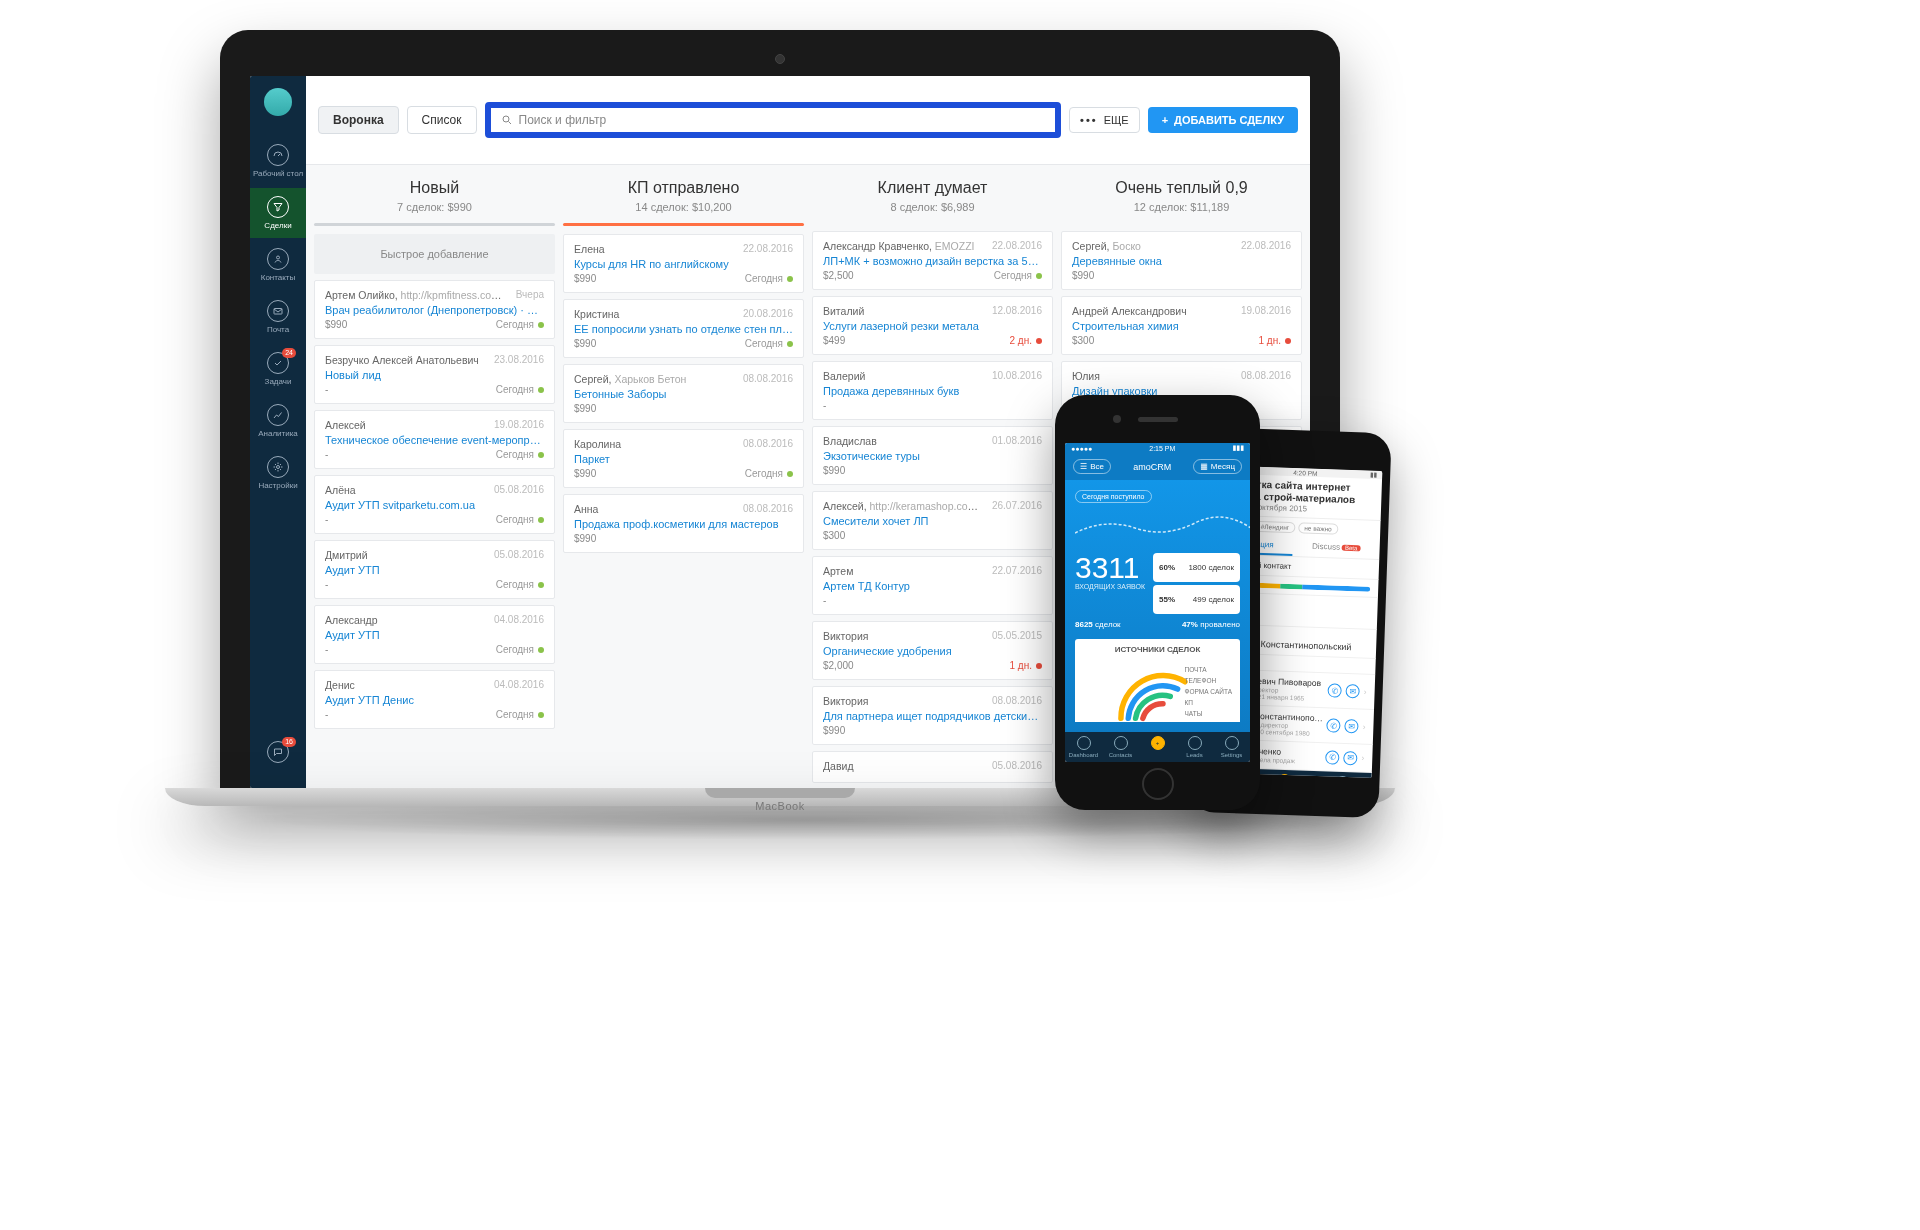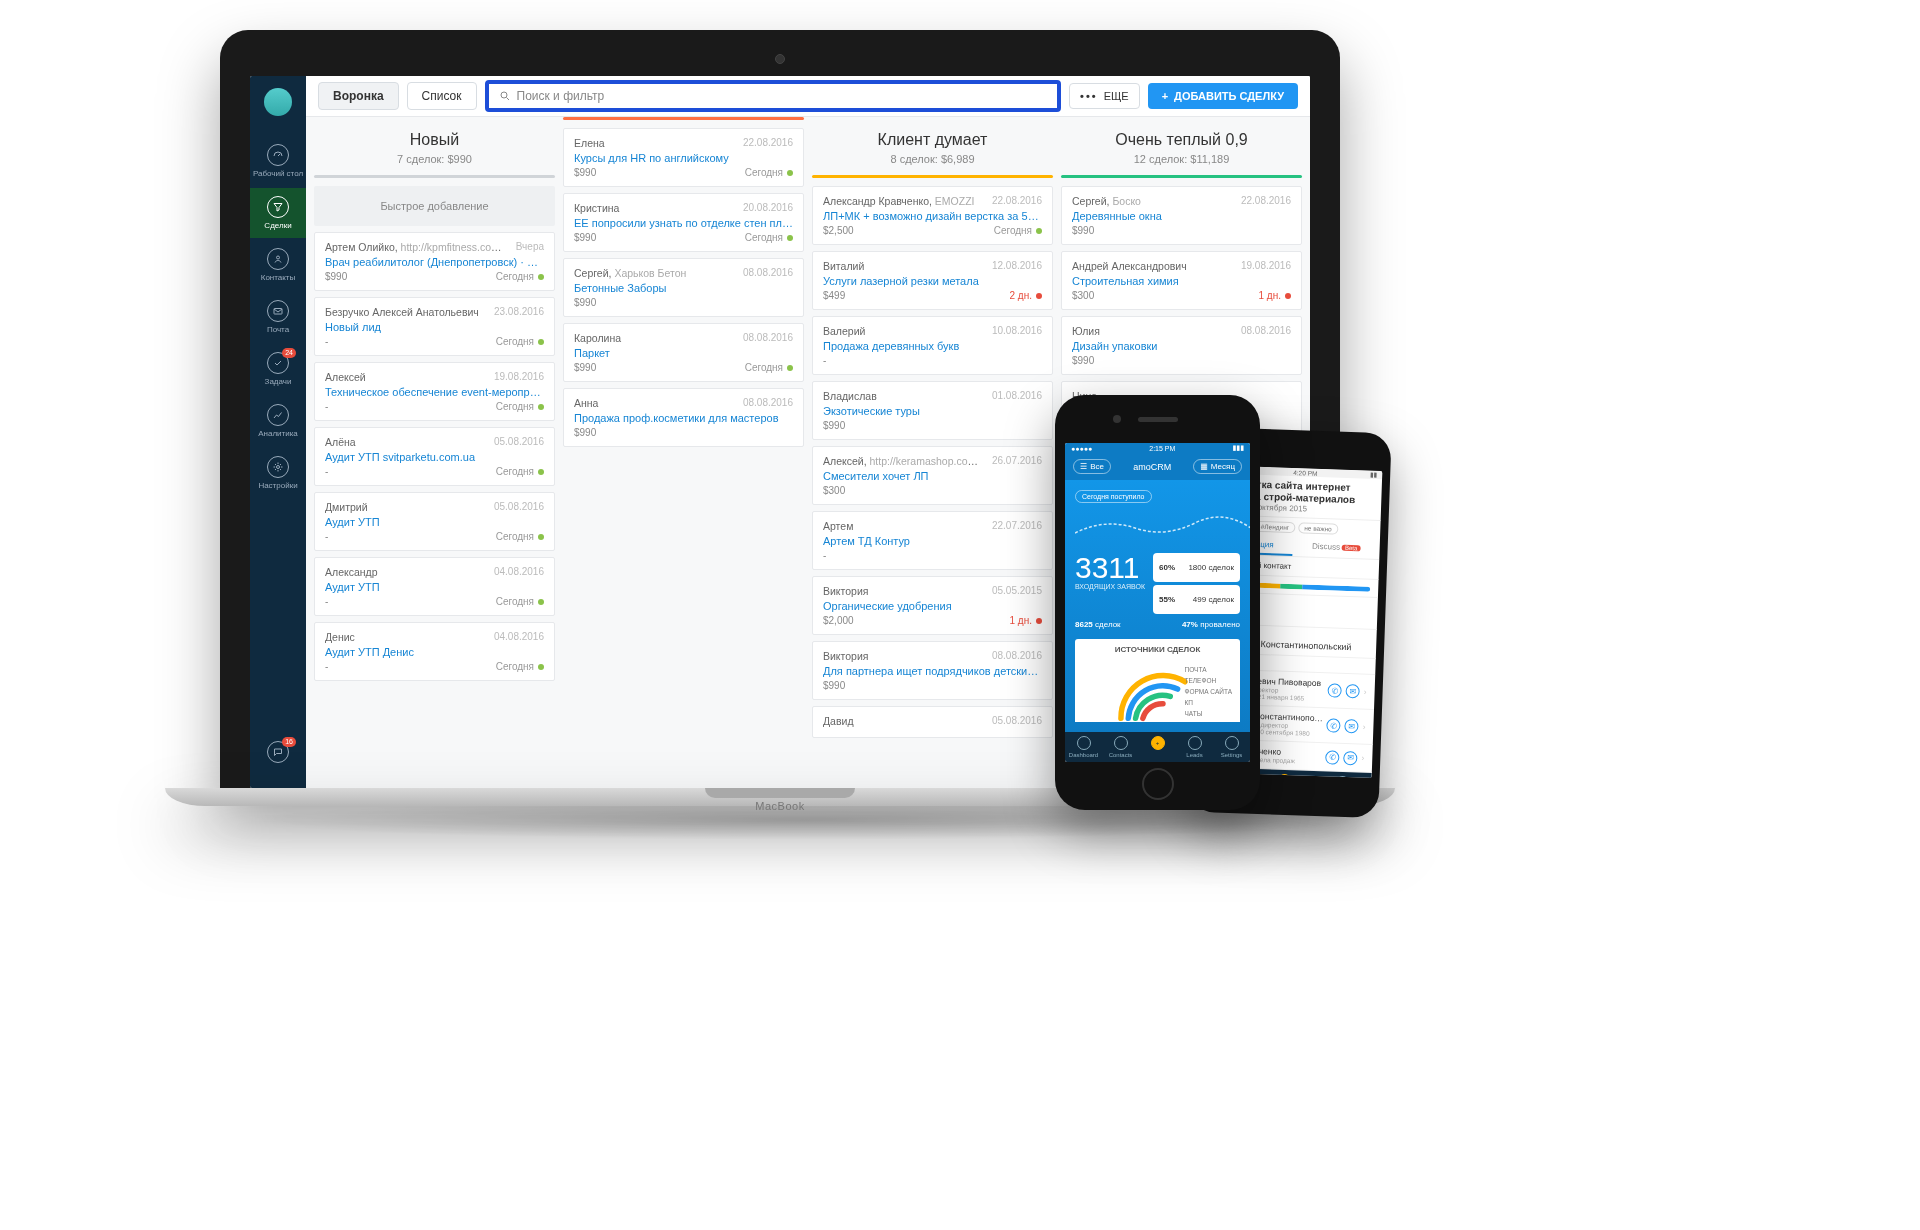--- a/index.html
+++ b/index.html
@@ -20,24 +20,24 @@
 .nav-item { width: 56px; display: flex; flex-direction: column; align-items: center; justify-content: center; font-size: 8px; color: #9ab; padding: 8px 0; cursor: pointer; position: relative; }
 .nav-item.active { background: #14532d; color: #fff; }
 .nav-icon { width: 22px; height: 22px; border: 1.5px solid currentColor; border-radius: 50%; margin-bottom: 3px; display: flex; align-items: center; justify-content: center; }
 .nav-icon svg { width: 12px; height: 12px; stroke: currentColor; fill: none; stroke-width: 2; }
 .nav-badge { position: absolute; top: 4px; right: 10px; background: #e74c3c; color: #fff; border-radius: 8px; font-size: 7px; padding: 0 3px; line-height: 10px; min-width: 12px; text-align: center; }
 .sidebar-spacer { flex: 1; }
 .sidebar-bottom { margin-bottom: 14px; position: relative; }
 
 
 .main { flex: 1; display: flex; flex-direction: column; background: #f7f8f9; min-width: 0; }
-.toolbar { display: flex; align-items: center; gap: 8px; padding: 4px 12px; background: #fff; border-bottom: 1px solid #e6e8eb; }
+.toolbar { display: flex; align-items: center; gap: 8px; padding: 26px 12px; background: #fff; border-bottom: 1px solid #e6e8eb; }
 .seg-btn { border: 1px solid #d8dde2; background: #fff; padding: 6px 14px; border-radius: 4px; font-size: 12px; color: #333; cursor: pointer; }
 .seg-btn.active { font-weight: 600; background: #f0f2f4; }
-.search { flex: 1; display: flex; align-items: center; gap: 6px; border: 4px solid #1d4ed8; border-radius: 4px; padding: 5px 10px; color: #888; font-size: 12px; }
+.search { flex: 1; display: flex; align-items: center; gap: 6px; border: 6px solid #1d4ed8; border-radius: 4px; padding: 5px 10px; color: #888; font-size: 12px; }
 .more-btn { border: 1px solid #d8dde2; background: #fff; padding: 6px 10px; border-radius: 4px; font-size: 11px; color: #333; display: flex; align-items: center; gap: 6px; cursor: pointer; }
 .more-dots { letter-spacing: 2px; font-weight: bold; }
 .primary-btn { background: #2196f3; color: #fff; border: none; padding: 7px 14px; border-radius: 4px; font-size: 11px; font-weight: 600; display: flex; align-items: center; gap: 6px; cursor: pointer; }
 
 .board { flex: 1; display: flex; overflow: hidden; padding: 0 4px; }
 .col { flex: 1; min-width: 0; display: flex; flex-direction: column; padding: 0 4px; overflow-y: auto; }
 .col-head { text-align: center; padding: 14px 0 10px; }
 .col-title { font-size: 16px; color: #333; margin-bottom: 4px; }
 .col-sub { font-size: 11px; color: #888; }
 .col-bar { height: 3px; border-radius: 2px; margin-bottom: 8px; }
@@ -305,20 +305,24 @@
         <span class="card-date">04.08.2016</span>
       </div>
       <div class="card-title">Аудит УТП Денис</div>
       <div class="card-bot">
         <span class="card-price">-</span>
         <span class="card-task ">Сегодня <span class="dot dot-g"></span></span>
       </div>
               </div>
             </div>
             <div class="col">
+              <div class="col-head">
+      <div class="col-title">КП отправлено</div>
+      <div class="col-sub">14 сделок: $10,200</div>
+    </div>
               <div class="col-bar c1"></div>
               <div class="card">
                 <div class="card-top">
         <span class="card-contact">Елена</span>
         <span class="card-date">22.08.2016</span>
       </div>
       <div class="card-title">Курсы для HR по английскому</div>
       <div class="card-bot">
         <span class="card-price">$990</span>
         <span class="card-task ">Сегодня <span class="dot dot-g"></span></span>

